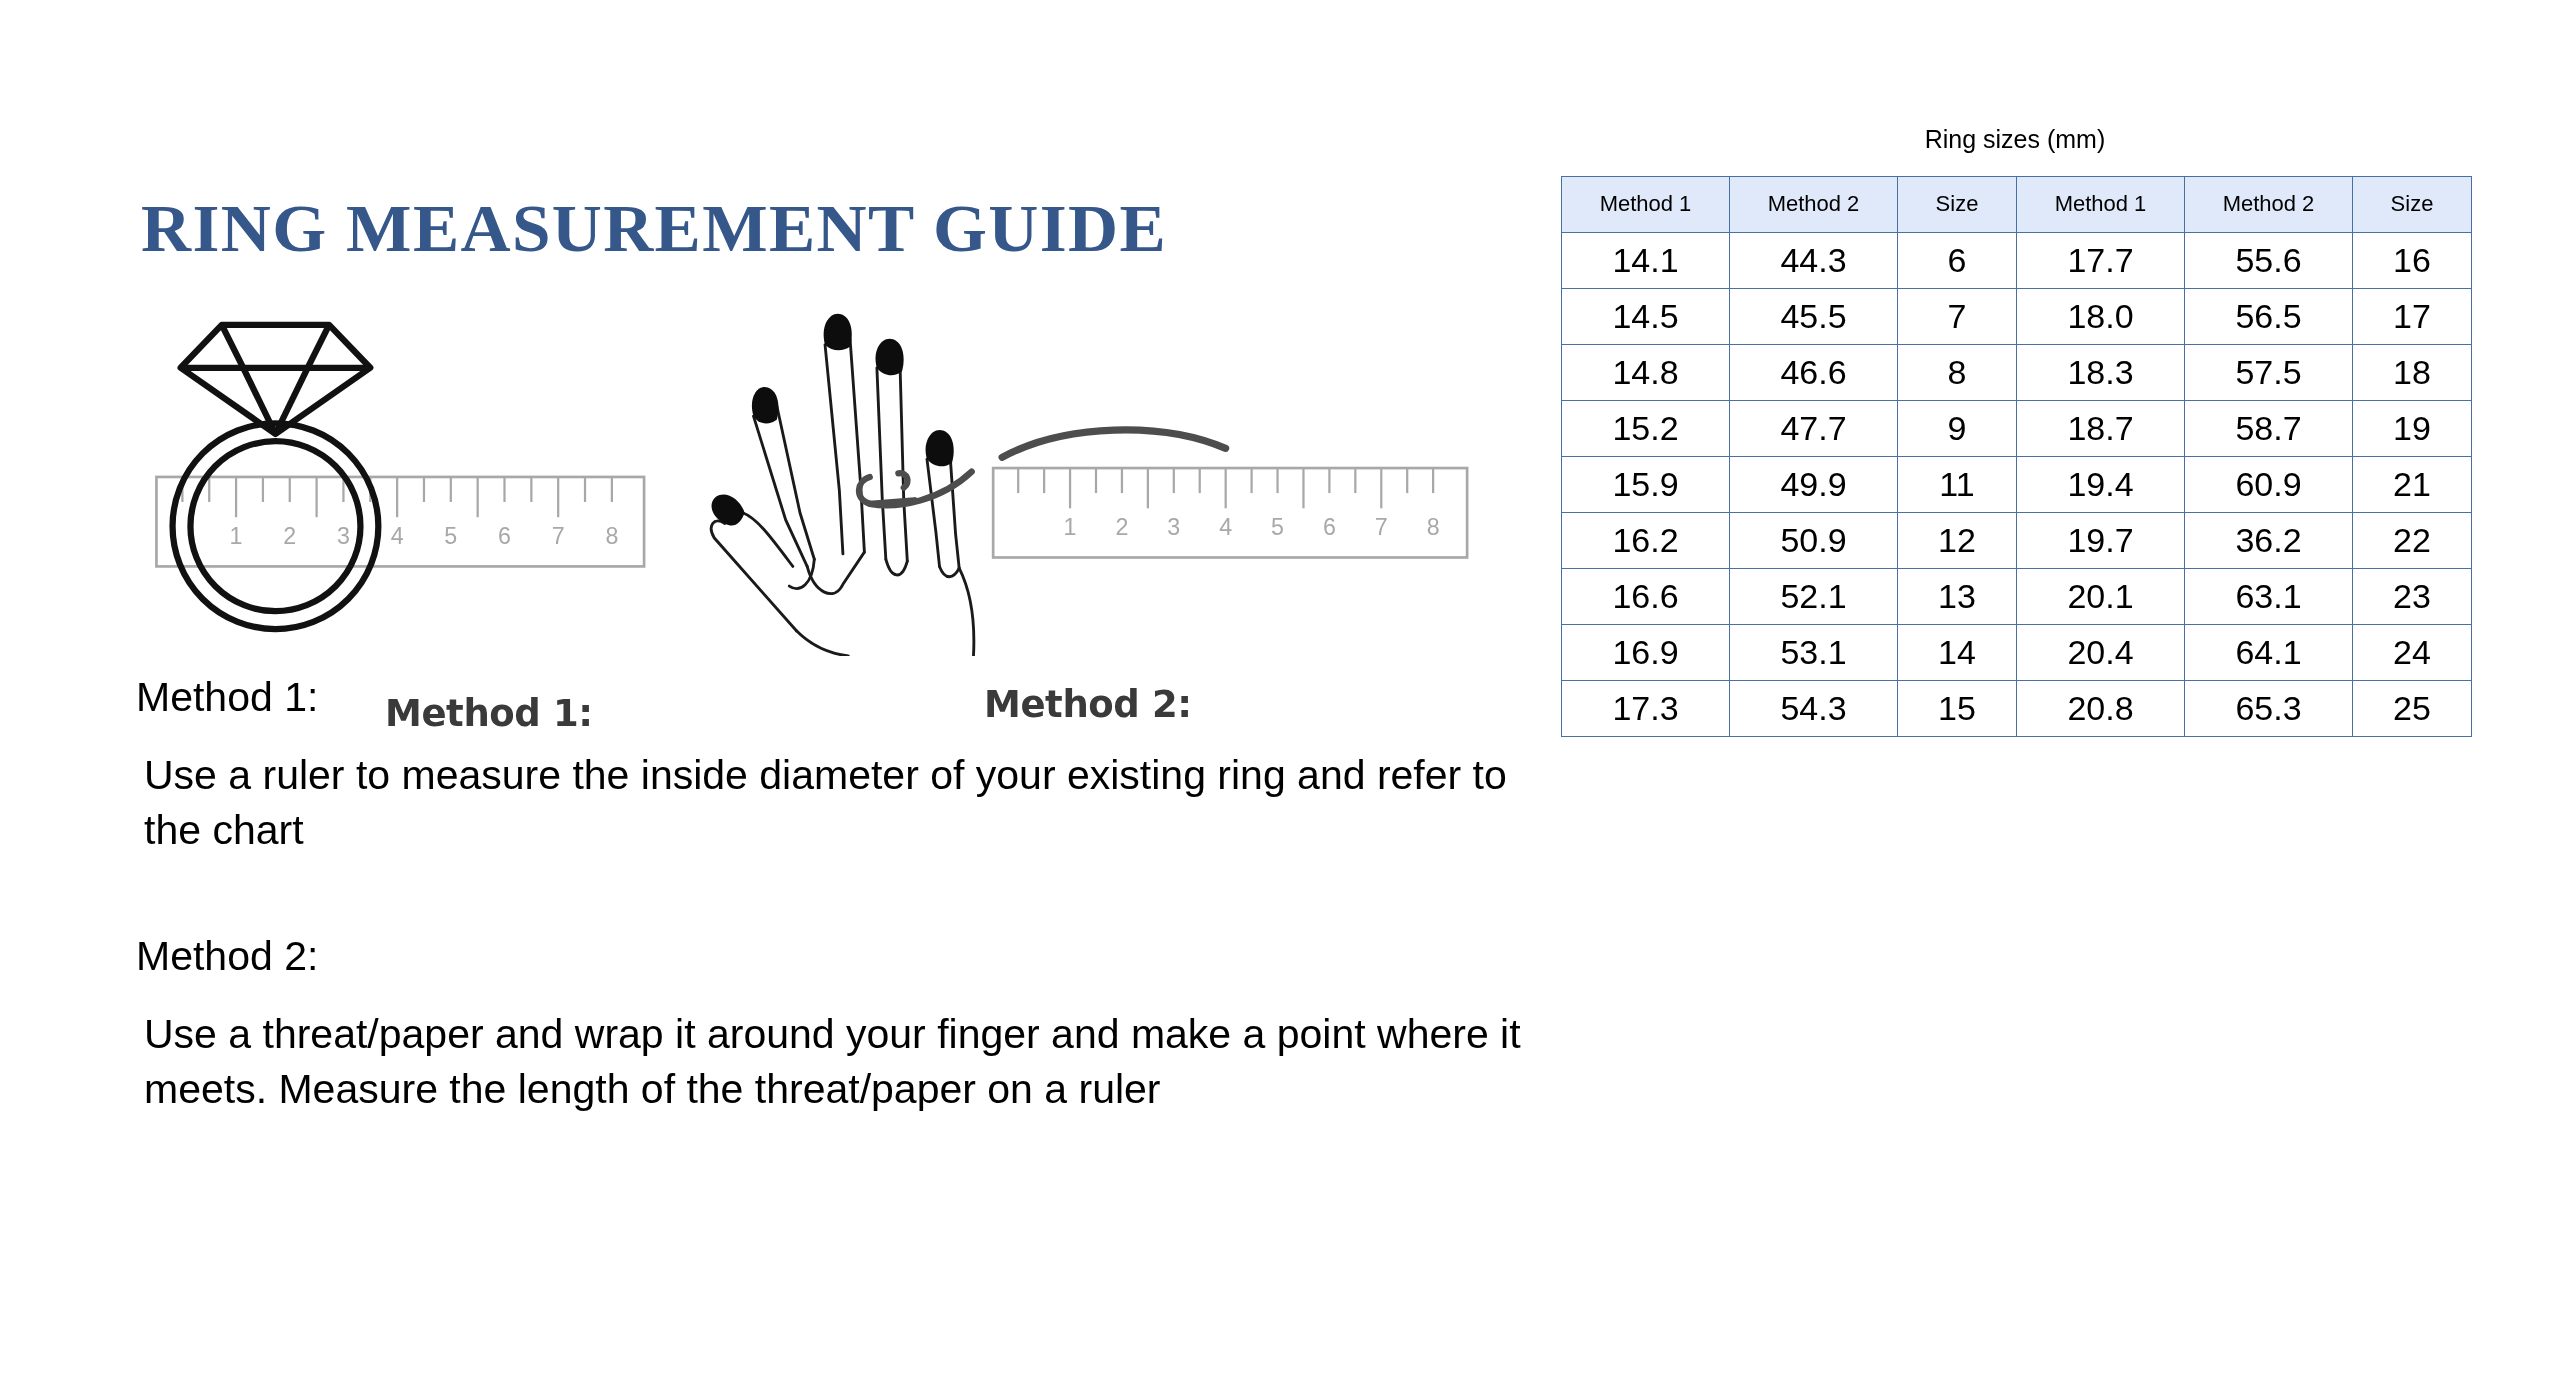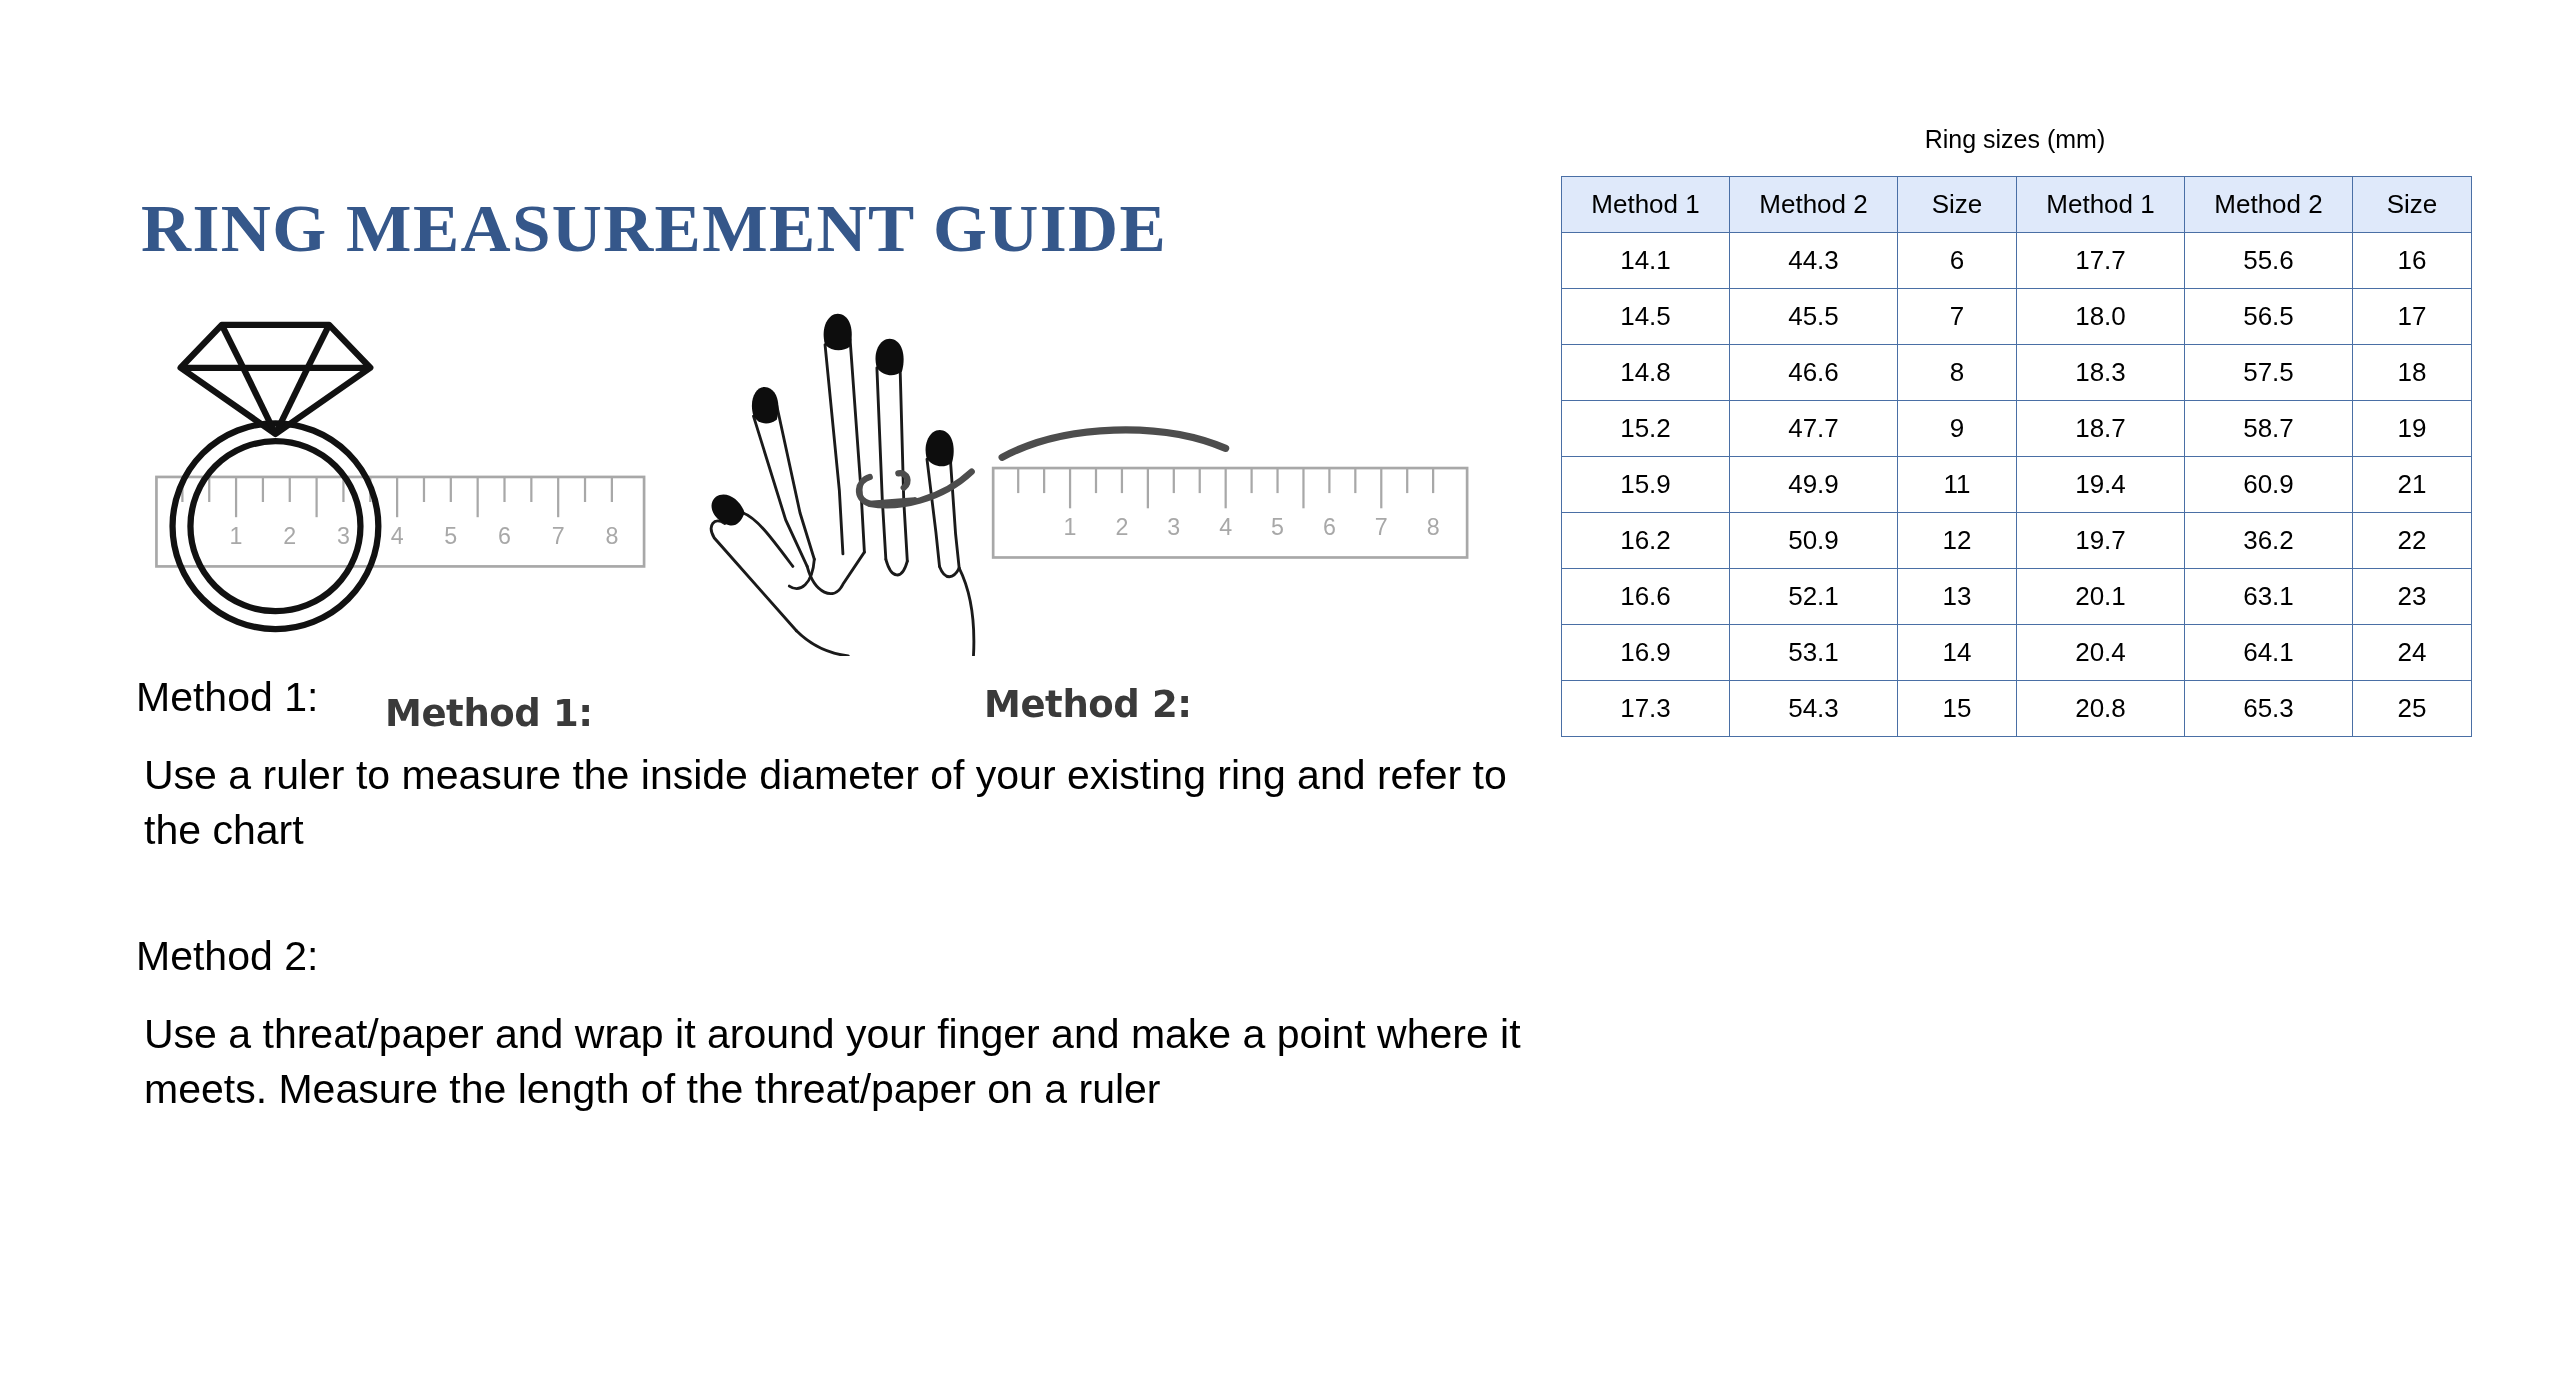--- a/index.html
+++ b/index.html
@@ -108,27 +108,27 @@
   #ring-size-table th,
   #ring-size-table td {
     border: 1.8px solid #4a6fa5;
     text-align: center;
     font-family: "Liberation Sans", sans-serif;
     color: #000000;
   }
   #ring-size-table th {
     background: #dfe9fa;
     font-weight: normal;
-    font-size: 26px;
+    font-size: 22px;
     height: 55px;
     padding: 0;
   }
   #ring-size-table td {
     background: #ffffff;
-    font-size: 26px;
+    font-size: 34px;
     height: 55px;
     padding: 0;
   }
   .col-method { width: 168px; }
   .col-size { width: 119px; }
 </style>
 </head>
 <body>
 
 <div id="left-panel">

